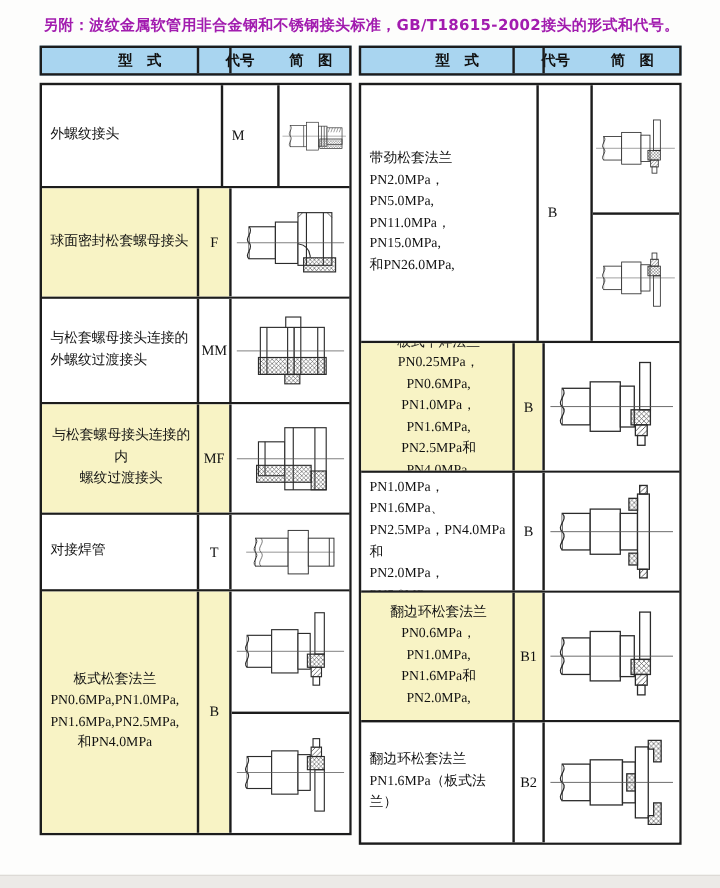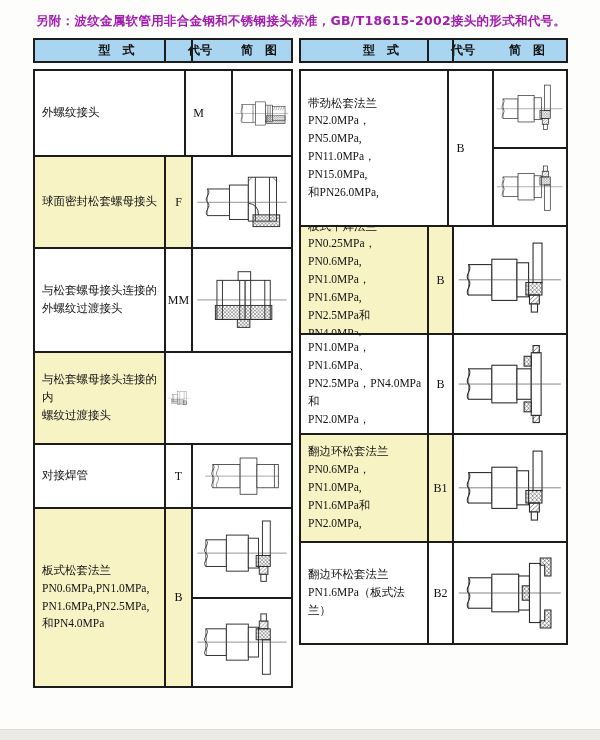--- a/index.html
+++ b/index.html
@@ -60,21 +60,21 @@
     white-space:pre-line;
   }
   .c-code{
     display:flex;align-items:center;justify-content:center;
     font-size:12px;
   }
   .c-diag{display:flex;align-items:center;justify-content:center;background:#fff;}
   .c-diag.split{flex-direction:column;align-items:stretch;padding:0;}
   .c-diag .half{flex:1;display:flex;align-items:center;justify-content:center;overflow:hidden;}
   .c-diag .half + .half{border-top:2px solid var(--border-color);}
-  .hl{background:var(--highlight-bg);}
+  .hl{background:var(--highlight-bg);text-align:center;}
   svg.diag{width:96%;height:94%;}
   .footer-band{
     position:absolute;left:0;bottom:0;width:600px;height:11px;
     background:#eceae7;border-top:1px solid #dddad6;
   }
   .symstore{position:absolute;width:0;height:0;overflow:hidden;}
 </style>
 </head>
 <body>
 
@@ -242,52 +242,53 @@
       <div class="row" style="height:92px">
         <div class="cell c-type hl">球面密封松套螺母接头</div>
         <div class="cell c-code hl">F</div>
         <div class="cell c-diag">
           <svg class="diag" viewBox="0 0 120 90">
               <use href="#sym-swivel-nut"></use>
             </svg>
         </div>
       </div>
 
-      <div class="row" style="height:104px">
+      <div class="row" style="height:88px">
         <div class="cell c-type">与松套螺母接头连接的
 外螺纹过渡接头</div>
         <div class="cell c-code">MM</div>
         <div class="cell c-diag">
           <svg class="diag" viewBox="0 0 120 90">
               <use href="#sym-nipple-mm"></use>
             </svg>
         </div>
       </div>
 
       <div class="row" style="height:92px">
         <div class="cell c-type hl">与松套螺母接头连接的内
 螺纹过渡接头</div>
+        <div class="cell c-code hl">MF</div>
         <div class="cell c-diag">
           <svg class="diag" viewBox="0 0 120 90">
               <use href="#sym-nipple-mf"></use>
             </svg>
         </div>
       </div>
 
       <div class="row" style="height:64px">
         <div class="cell c-type">对接焊管</div>
         <div class="cell c-code">T</div>
         <div class="cell c-diag">
           <svg class="diag" viewBox="0 0 120 90">
               <use href="#sym-butt-weld"></use>
             </svg>
         </div>
       </div>
 
-      <div class="row" style="height:179px">
+      <div class="row" style="height:203px">
         <div class="cell c-type hl">板式松套法兰
 PN0.6MPa,PN1.0MPa,
 PN1.6MPa,PN2.5MPa,
 和PN4.0MPa</div>
         <div class="cell c-code hl">B</div>
         <div class="cell c-diag split">
           <div class="half">
             <svg class="diag" viewBox="0 0 120 90">
                 <use href="#sym-flange-up"></use>
               </svg>
@@ -304,21 +305,21 @@
   </div>
 
   <div class="tcol right">
     <div class="hdr">
       <div class="hcell">型　式</div>
       <div class="hcell">代号</div>
       <div class="hcell">简　图</div>
     </div>
     <div class="tbody">
 
-      <div class="row" style="height:154px">
+      <div class="row" style="height:213px">
         <div class="cell c-type">带劲松套法兰
 PN2.0MPa，PN5.0MPa,
 PN11.0MPa，PN15.0MPa,
 和PN26.0MPa,</div>
         <div class="cell c-code">B</div>
         <div class="cell c-diag split">
           <div class="half">
             <svg class="diag" viewBox="0 0 120 90">
                 <use href="#sym-flange-up"></use>
               </svg>

